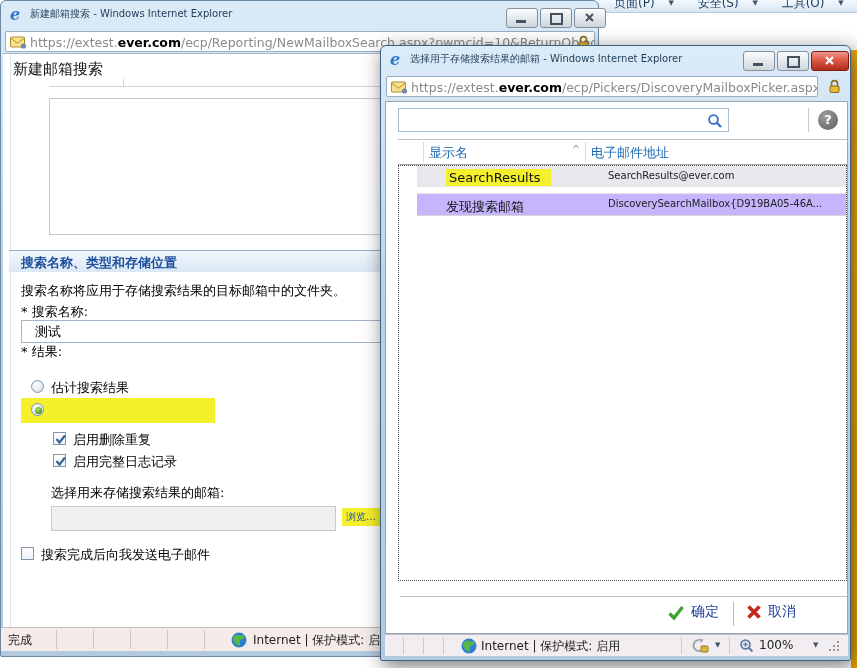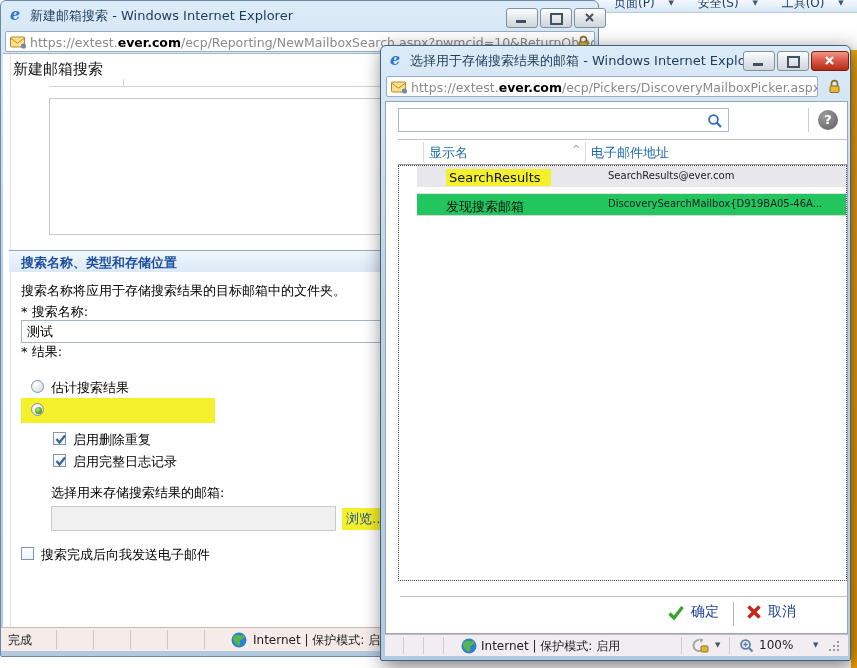--- a/index.html
+++ b/index.html
@@ -14,21 +14,21 @@
   .cmdbar .menus span{margin-right:10px;}
   .arrow{font-size:7px;color:#41546b;vertical-align:2px;}
   .orangebar{background:linear-gradient(#ffe289 0%,#fdc62f 55%,#f2a200 100%);}
   .signout{position:absolute;top:13px;right:24px;color:#b2791c;font-size:13px;white-space:nowrap;}
   .sliver{background:linear-gradient(#f6ad14,#f0a400);}
 
   
   .iewin{box-sizing:border-box;border:1px solid #6d8aa5;border-radius:6px 6px 2px 2px;
          background:linear-gradient(#dcebf8,#bcd2e6 40%,#b2c9df);}
   .titlebar{position:absolute;left:0;top:0;right:0;height:27px;}
-  .title-text{position:absolute;left:29px;top:6px;font-size:13px;color:#1d3b57;white-space:nowrap;}
+  .title-text{position:absolute;left:29px;top:6px;font-size:10px;color:#1d3b57;white-space:nowrap;}
   .ielogo{position:absolute;left:9px;top:4px;font:bold italic 16px "DejaVu Serif","Liberation Serif",serif;color:#2e76cf;}
   .winbtns{position:absolute;display:flex;gap:2px;}
   .wbtn{width:30px;height:18px;border:1px solid #82909e;border-radius:3px;
         background:linear-gradient(#fdfdfd,#e6eaee 45%,#ced6dd);position:relative;}
   .wbtn.red{background:linear-gradient(#f0988c,#dc5a47 45%,#b32a1a);border-color:#7e1d12;}
   .g-min{position:absolute;left:9px;top:11px;width:10px;height:3px;background:#44525f;}
   .g-max{position:absolute;left:9px;top:4px;width:9px;height:8px;border:2px solid #44525f;}
   .g-x{position:absolute;left:9px;top:3px;}
   .urlbox{background:#fff;border:1px solid #98aec3;border-radius:2px;white-space:nowrap;overflow:hidden;
           font-size:12.5px;padding:3px 4px 0 24px;}
@@ -36,29 +36,29 @@
   .envelope{position:absolute;left:4px;top:4px;}
   .padlock{position:absolute;}
 
   
   .page-heading{font-size:15px;color:#151515;}
   .faint-line{background:#d3d3d3;}
   .emptybox{border:1px solid #c9c9c9;background:#fff;}
   .secband{background:linear-gradient(#f1f7fd,#dbe8f5);border-top:1px solid #92adcc;
            font-weight:bold;color:#1d4f9c;font-size:13px;padding:3px 0 0 12px;}
   .fld{font-size:13px;white-space:nowrap;}
-  .txtinput{background:#fff;border:1px solid #a4b5c6;font-size:13px;line-height:21px;padding-left:5px;}
+  .txtinput{background:#fff;border:1px solid #a4b5c6;font-size:13px;line-height:21px;padding-left:13px;}
   .txtinput.disabled{background:#f0f0f0;border-color:#c9c9c9;}
   .radio{width:13px;height:13px;border:1px solid #7e96aa;border-radius:50%;
          background:radial-gradient(circle at 35% 30%,#ffffff,#dde4ea 70%,#c8d2da);}
   .radio .dot{position:absolute;left:3px;top:3px;width:7px;height:7px;border-radius:50%;
               background:radial-gradient(circle at 40% 35%,#b9e268,#57a224 60%,#2f6e12);}
   .checkbox{width:13px;height:13px;border:1px solid #8296ab;background:linear-gradient(#fdfdfd,#eef2f5);}
   .hl{background:#f4f02b;}
-  .browse-link{color:#1d4f9c;font-size:13px;}
+  .browse-link{color:#1d4f9c;font-size:10px;}
 
   
   .statusbar{font-size:12px;color:#222;}
   .sb-back{background:#f5ecea;border-top:1px solid #cbb9b6;}
   .sb-front{background:#f2edf1;border-top:1px solid #c6bac3;}
   .sbdiv{position:absolute;top:2px;bottom:2px;width:1px;background:#d3c5c3;}
   .grip{position:absolute;width:2px;height:2px;background:#9a9a9a;
         box-shadow:-4px 4px #9a9a9a,0 4px #9a9a9a,-8px 8px #9a9a9a,-4px 8px #9a9a9a,0 8px #9a9a9a;}
 
   
@@ -234,21 +234,21 @@
         <span class="col" style="left:31px;">显示名</span>
         <span class="abs caret" style="left:174px;top:4px;">^</span>
         <span class="col" style="left:193px;">电子邮件地址</span>
       </div>
 
       <div class="abs listbox" style="left:12px;top:63px;width:449px;height:416px;">
         <div class="lrow row-sel" style="top:0;">
           <span class="c1"><span class="hl" style="padding:1px 10px 1px 3px;">SearchResults</span></span>
           <span class="c2">SearchResults@ever.com</span>
         </div>
-        <div class="lrow row-sep" style="top:27px;background:#22c55e;border-top:1px solid #e2e2e2;">
+        <div class="lrow row-sep" style="top:27px;background:#c4b5fd;border-top:1px solid #e2e2e2;">
           <span class="c1">发现搜索邮箱</span>
           <span class="c2">DiscoverySearchMailbox{D919BA05-46A...</span>
         </div>
       </div>
 
       <div class="abs" style="left:14px;top:494px;width:447px;height:1px;background:#c2c2c2;"></div>
 
       <div class="abs dlgbtn" style="left:281px;top:501px;">
         <svg width="18" height="17">
             <path d="M2.5 9.5 L7 14 L15.5 3" fill="none" stroke="#3aa32a" stroke-width="3.2"></path>

